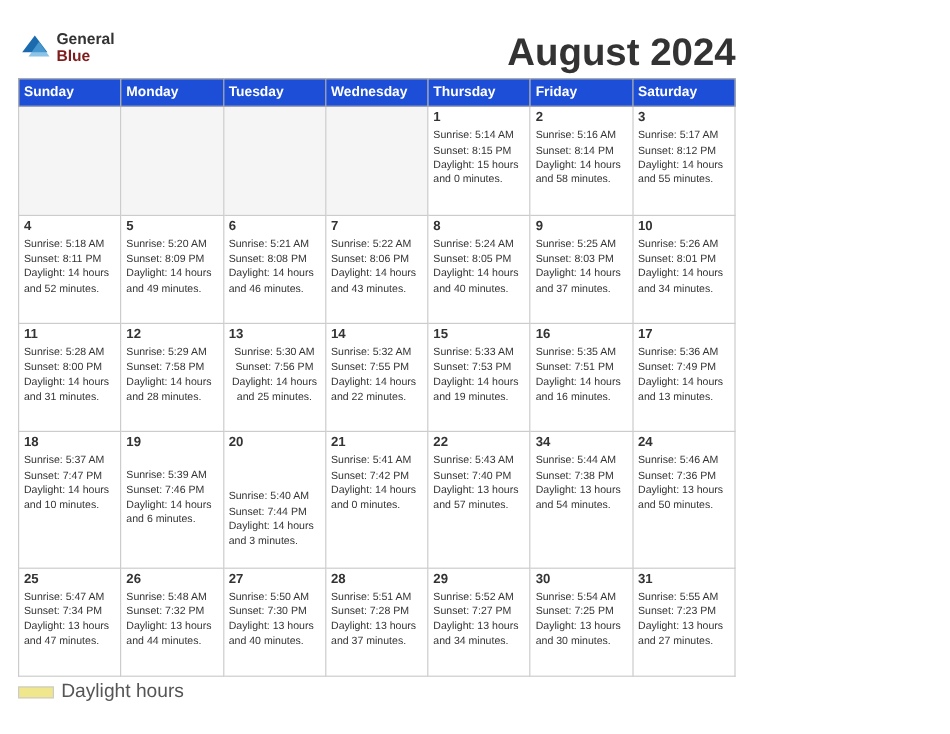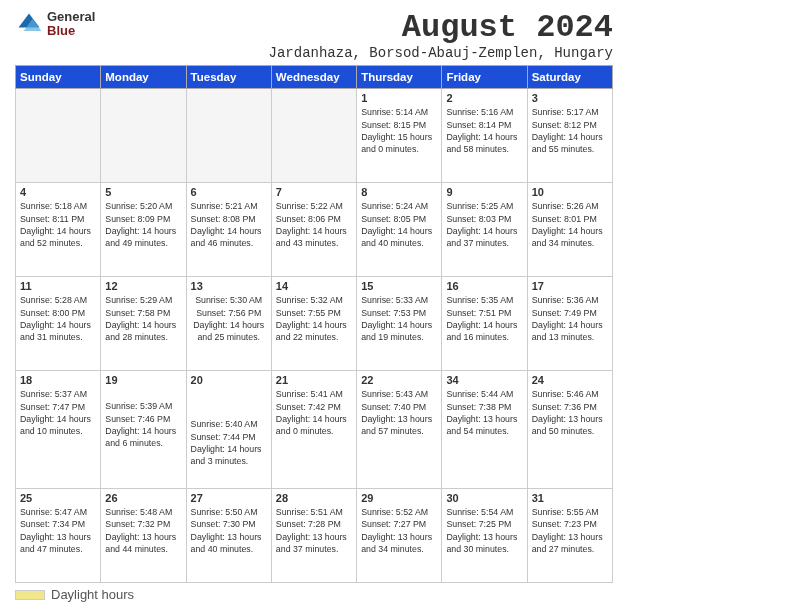--- a/index.html
+++ b/index.html
@@ -6,21 +6,21 @@
     body {
       font-family: Arial, sans-serif;
       background: #fff;
       width: 792px;
       height: 612px;
       overflow: hidden;
     }
     .page {
       width: 628px;
       height: 612px;
-      padding: 10px 15px;
+      padding: 26px 15px;
       display: flex;
       flex-direction: column;
     }
     .header {
       display: flex;
       align-items: flex-start;
       justify-content: space-between;
       margin-bottom: 4px;
     }
     .logo {
@@ -41,22 +41,20 @@
     .logo-blue {
       font-size: 13px;
       font-weight: bold;
       color: #7f1d1d;
     }
     .logo-icon {
       width: 28px;
       height: 28px;
     }
     .title-block {
-      text-align: right;
-      font-family: Liberation Mono, monospace;
     }
     .main-title {
       font-size: 32px;
       font-weight: bold;
       color: #333;
       line-height: 1.1;
     }
     .subtitle {
       font-size: 14px;
       color: #333;
@@ -98,21 +96,21 @@
     .day-info {
       font-size: 8.8px;
       line-height: 1.4;
       color: #333;
     }
     .footer {
       display: flex;
       align-items: center;
       gap: 6px;
       margin-top: 4px;
-      font-size: 13px;
+      font-size: 16px;
       color: #555;
     }
     .footer-bar {
       display: inline-block;
       width: 30px;
       height: 10px;
       background: #f0e68c;
       border: 1px solid #ccc;
     }
   </style>
@@ -126,21 +124,20 @@
         <polygon points="16,4 28,20 4,20" fill="#1a6aad"></polygon>
         <polygon points="20,10 30,24 10,24" fill="#5aabdd" opacity="0.7"></polygon>
       </svg>
       <div class="logo-text">
         <span class="logo-general">General</span>
         <span class="logo-blue">Blue</span>
       </div>
     </div>
     <div class="title-block">
       <div class="main-title">August 2024</div>
-      <div class="subtitle">Jardanhaza, Borsod-Abauj-Zemplen, Hungary</div>
     </div>
   </div>
 
   <table class="calendar">
     <thead>
       <tr>
         <th>Sunday</th>
         <th>Monday</th>
         <th>Tuesday</th>
         <th>Wednesday</th>

